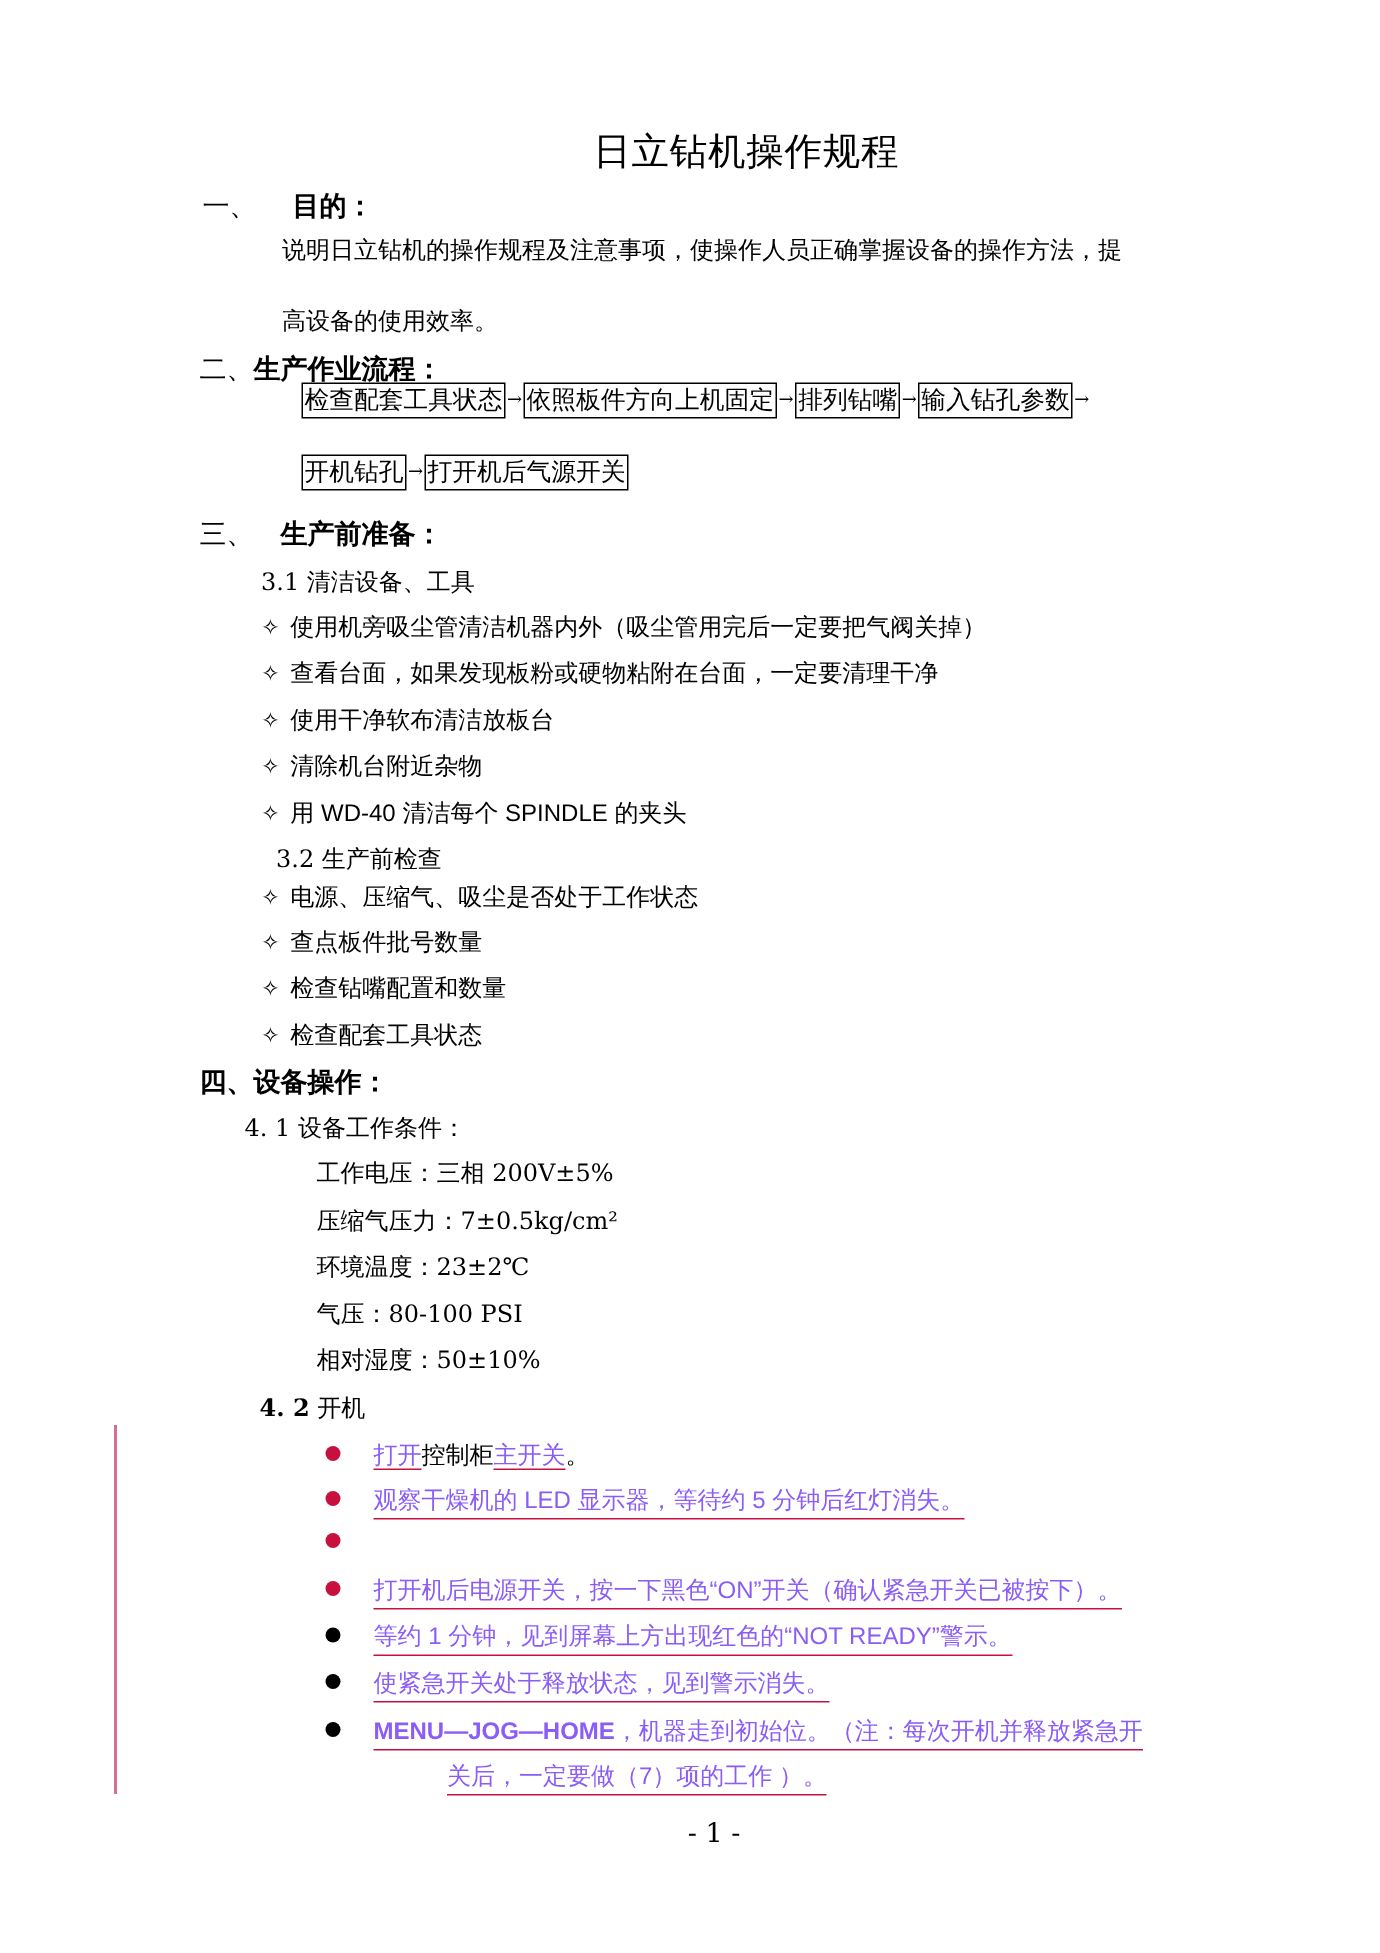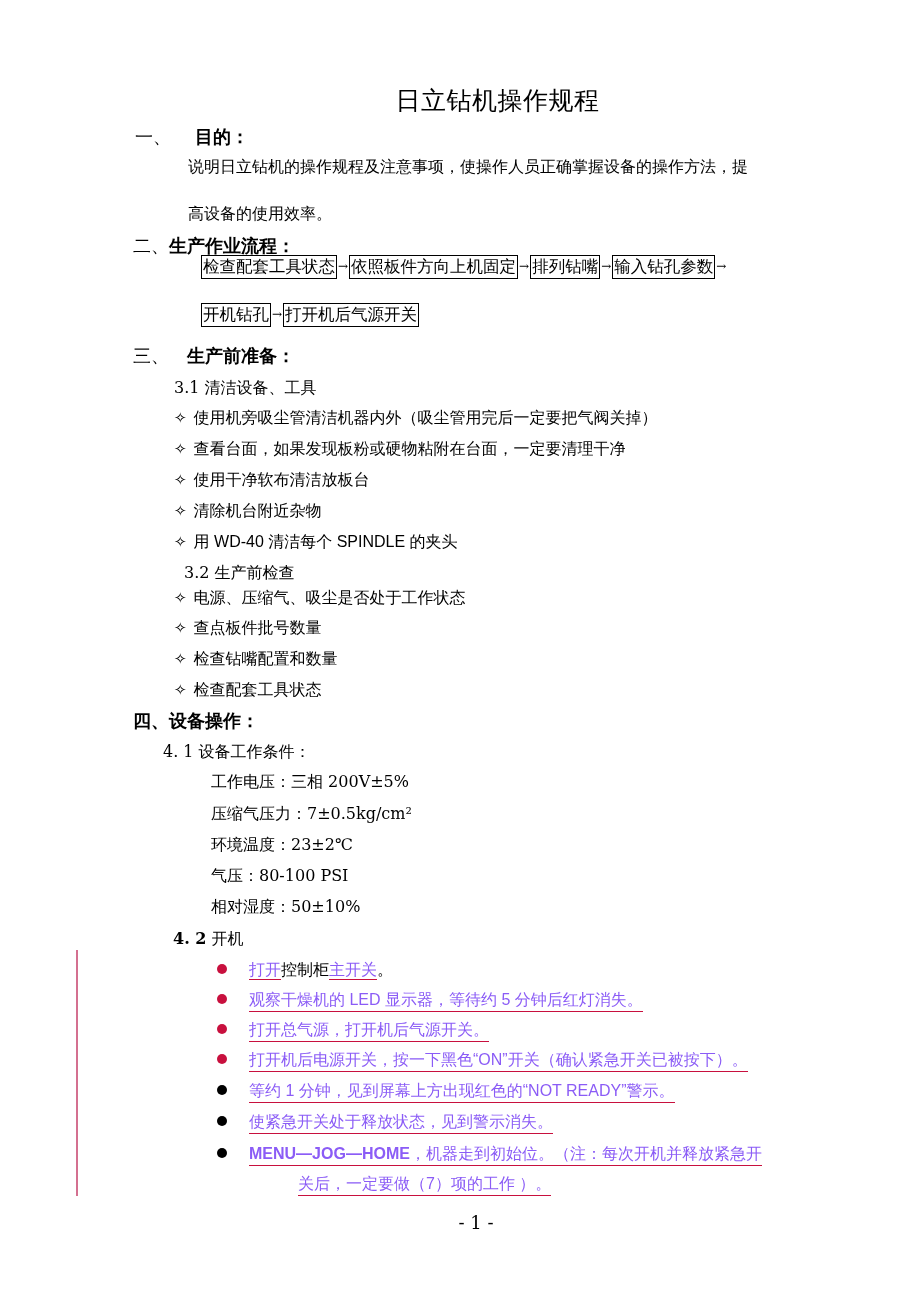--- a/index.html
+++ b/index.html
@@ -96,21 +96,21 @@
 
 <div class="revision-bar"></div>
 
 <div class="abs bullet-row" style="left:217px; top:960px;">
   <span class="dot red-dot"></span><span class="red ul-red">打开</span><span>控制柜</span><span class="red ul-red">主开关</span><span>。</span>
 </div>
 <div class="abs bullet-row red" style="left:217px; top:990px;">
   <span class="dot red-dot"></span><span class="bullet-text">观察干燥机的 LED 显示器，等待约 5 分钟后红灯消失。</span>
 </div>
 <div class="abs bullet-row red" style="left:217px; top:1020px;">
-  <span class="dot red-dot"></span><span class="bullet-text">打开总气源，打开机后气源开关。</span>
+  <span class="dot red-dot"></span>
 </div>
 <div class="abs bullet-row red" style="left:217px; top:1050px;">
   <span class="dot red-dot"></span><span class="bullet-text">打开机后电源开关，按一下黑色“ON”开关（确认紧急开关已被按下）。</span>
 </div>
 <div class="abs bullet-row red" style="left:217px; top:1081px;">
   <span class="dot black-dot"></span><span class="bullet-text">等约 1 分钟，见到屏幕上方出现红色的“NOT READY”警示。</span>
 </div>
 <div class="abs bullet-row red" style="left:217px; top:1112px;">
   <span class="dot black-dot"></span><span class="bullet-text">使紧急开关处于释放状态，见到警示消失。</span>
 </div>

